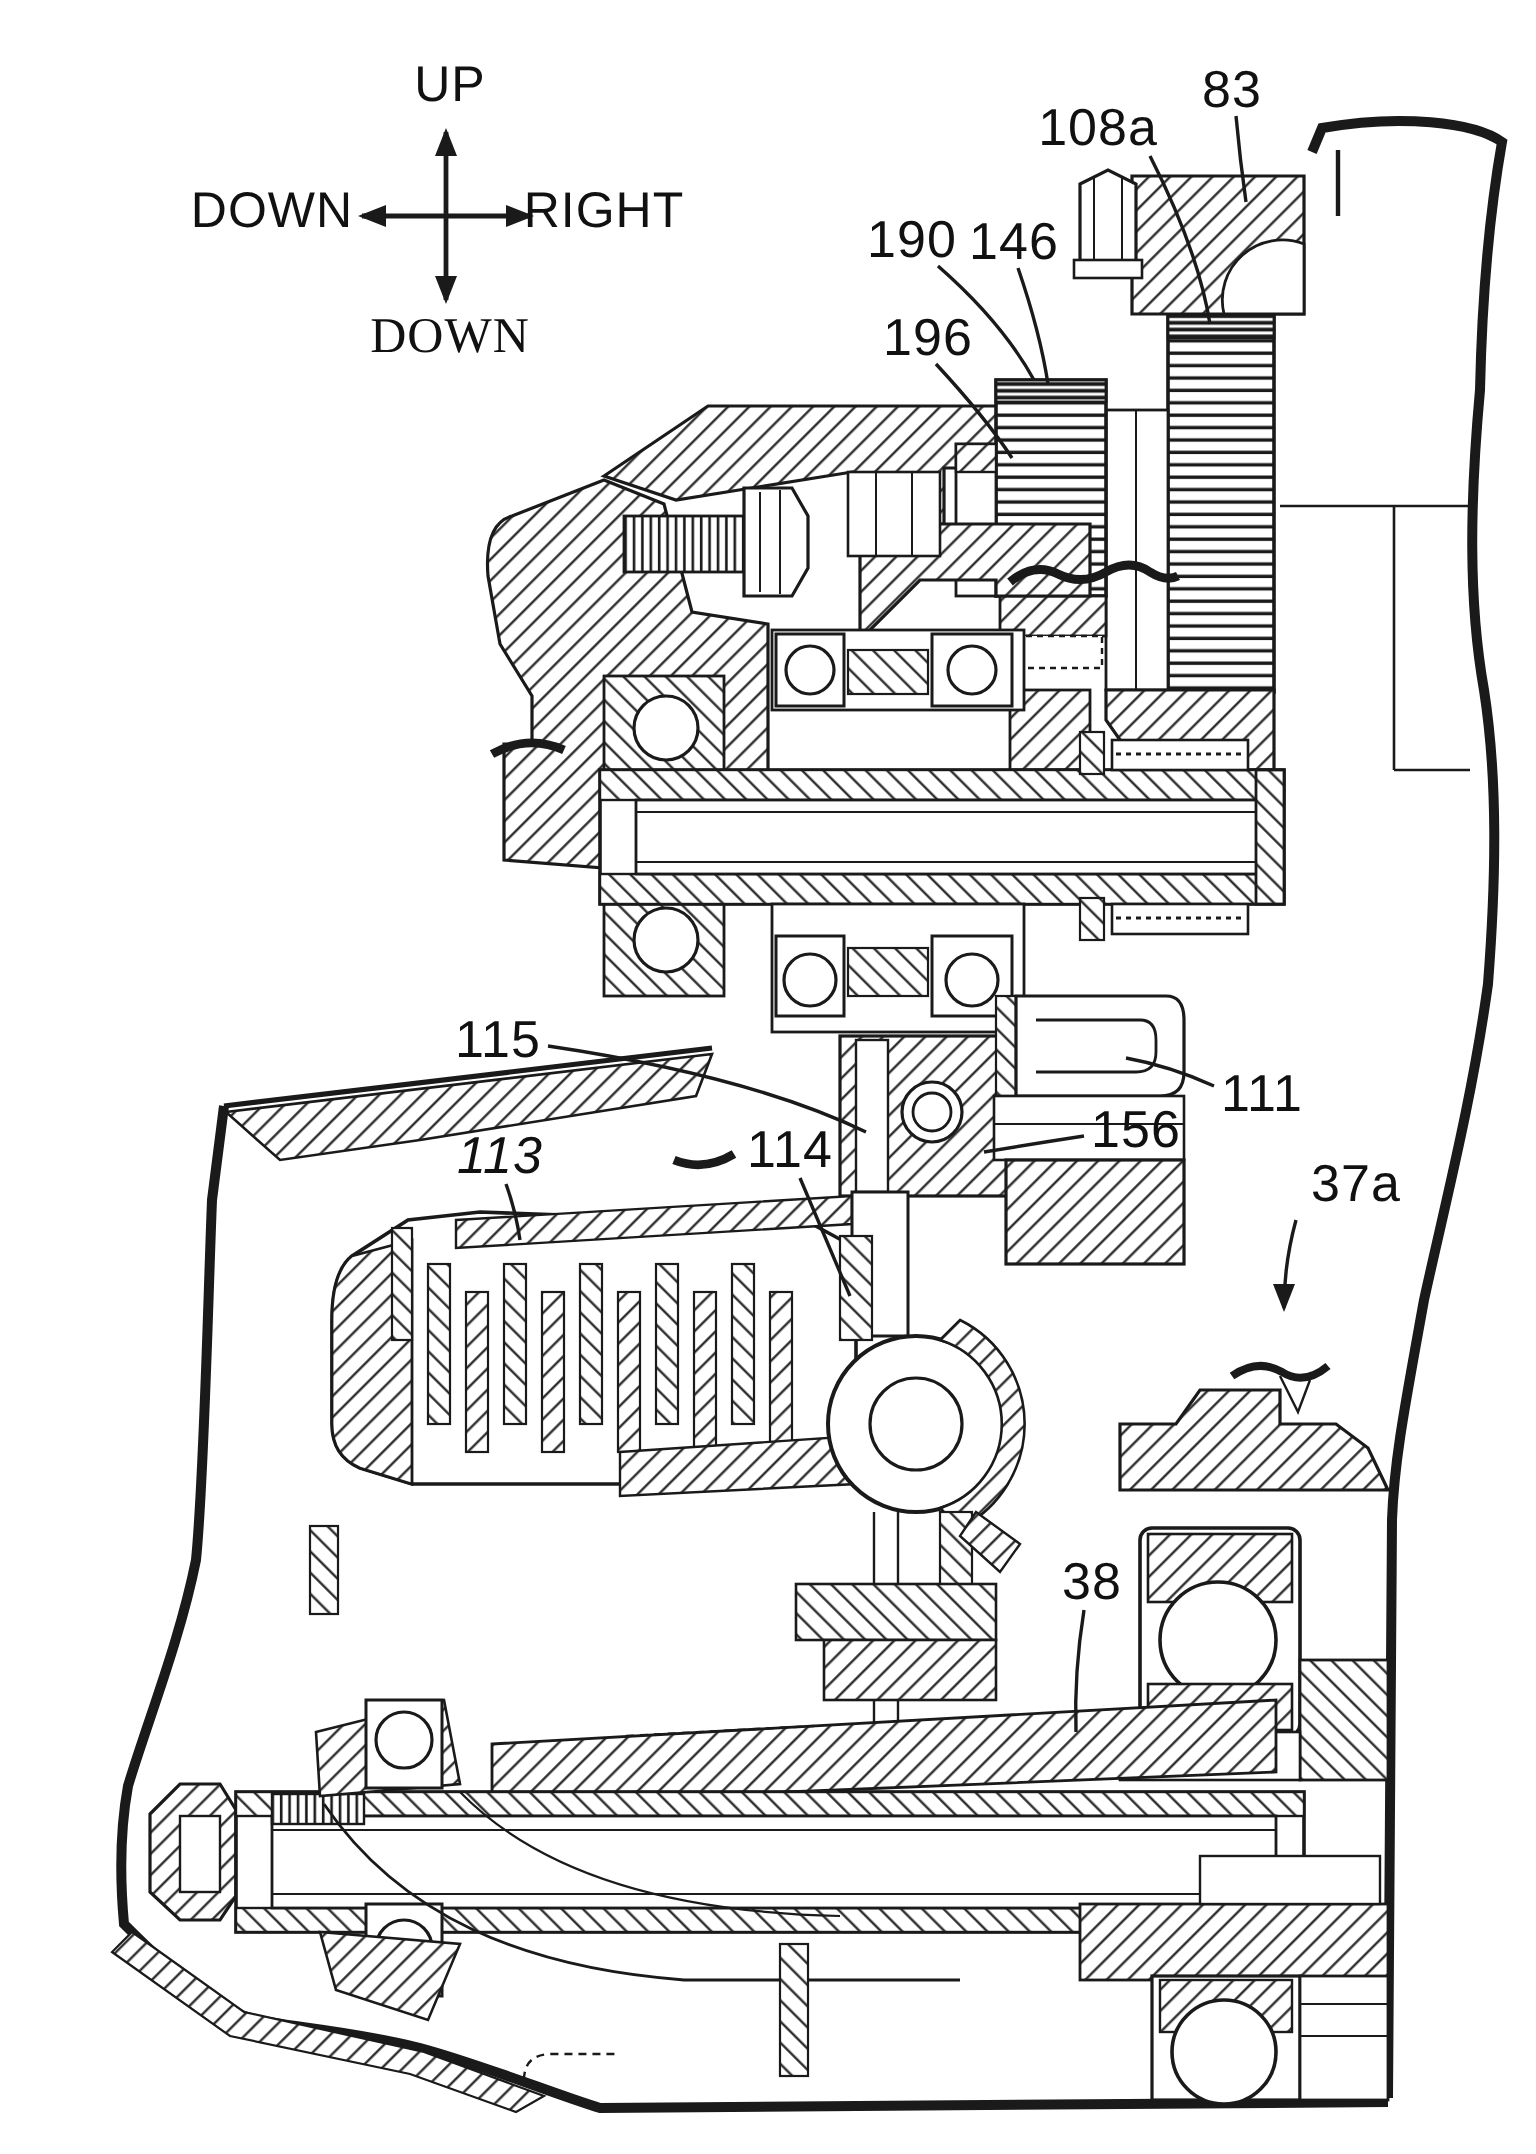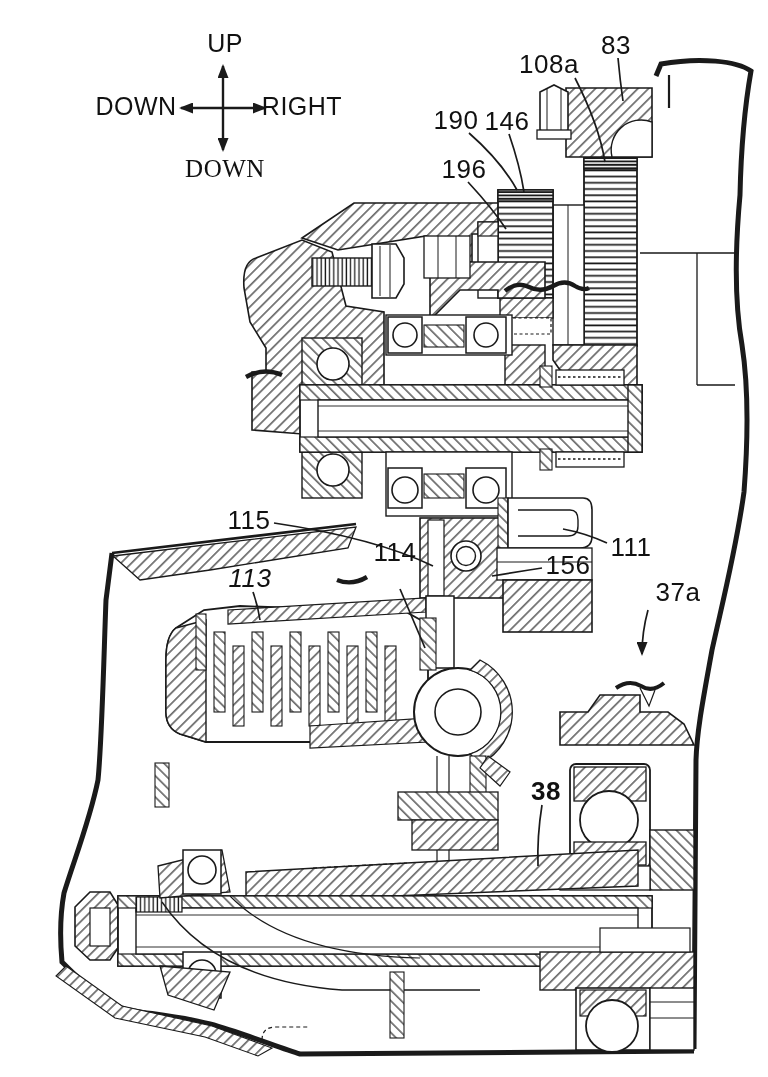--- a/index.html
+++ b/index.html
@@ -275,20 +275,20 @@
   <div class="compass-label" style="left:302px;top:106px;">RIGHT</div>
 
   <div>
       <div class="ref-label" style="left: 616px; top: 45px;">83</div>
       <div class="ref-label" style="left: 549px; top: 64px;">108a</div>
       <div class="ref-label" style="left: 456px; top: 120px;">190</div>
       <div class="ref-label" style="left: 507px; top: 121px;">146</div>
       <div class="ref-label" style="left: 464px; top: 169px;">196</div>
       <div class="ref-label" style="left: 249px; top: 520px;">115</div>
       <div class="ref-label" style="left: 250px; top: 578px; font-style: italic;">113</div>
-      <div class="ref-label" style="left: 395px; top: 552px;">114</div>
+      <div class="ref-label" style="left: 395px; top: 575px;">114</div>
       <div class="ref-label" style="left: 631px; top: 547px;">111</div>
       <div class="ref-label" style="left: 568px; top: 565px;">156</div>
       <div class="ref-label" style="left: 678px; top: 592px;">37a</div>
-      <div class="ref-label" style="left: 546px; top: 791px; font-weight: bold;">38</div>
+      <div class="ref-label" style="left: 546px; top: 791px;">38</div>
     </div>
 
 </div>
 
 </body></html>

